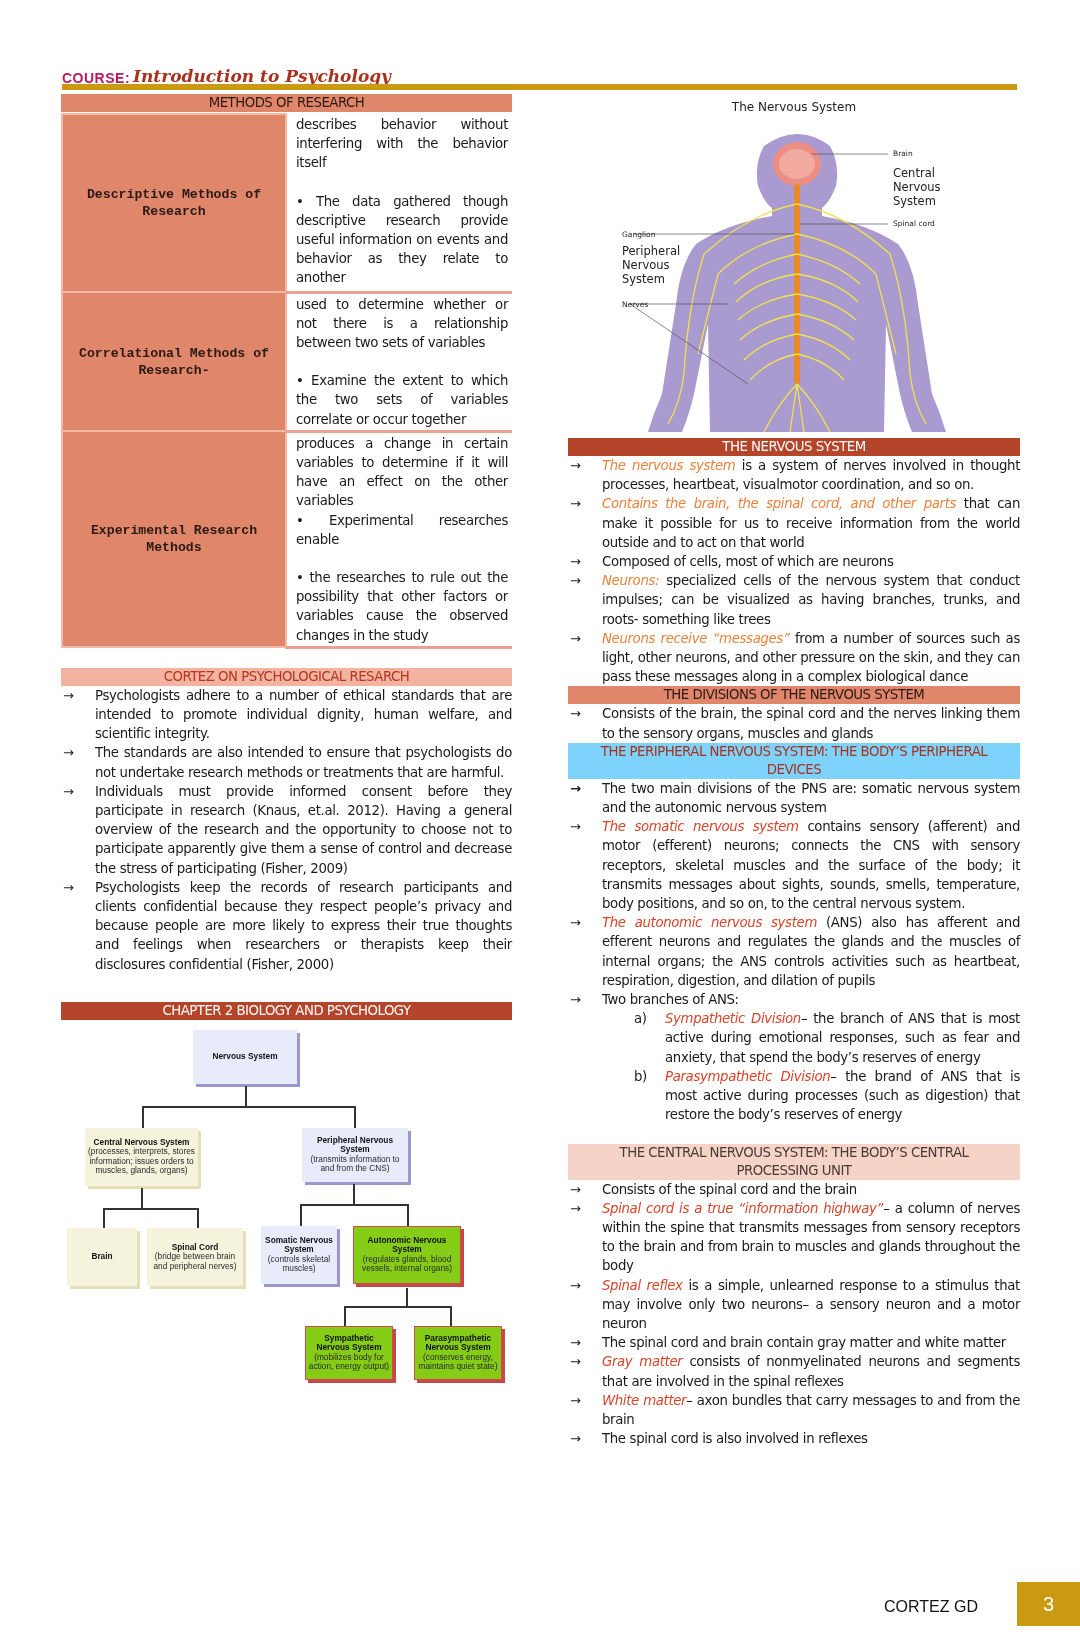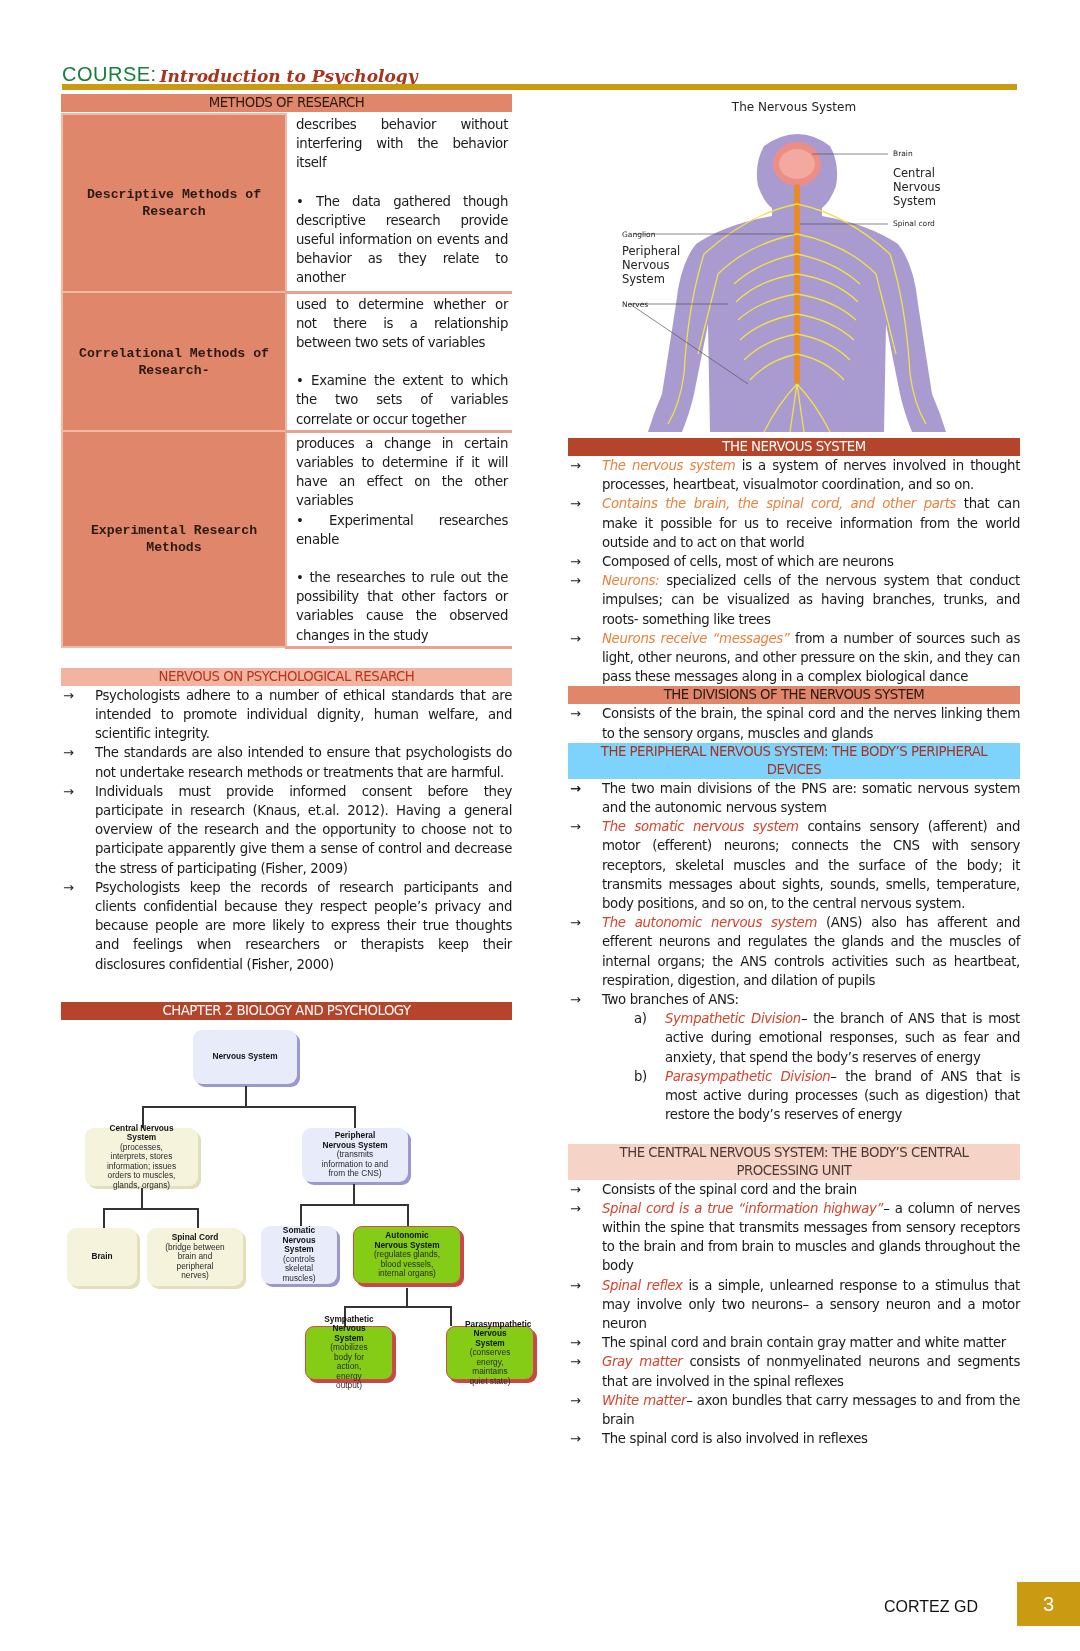--- a/index.html
+++ b/index.html
@@ -1,20 +1,20 @@
 <!DOCTYPE html>
 <html><head>
 <meta charset="utf-8">
 <style>
   * { box-sizing: border-box; margin: 0; padding: 0; }
   html, body { width: 1080px; height: 1651px; background: #ffffff; overflow: hidden; }
   body { position: relative; font-family: "DejaVu Sans", sans-serif; color: #1a1a1a; }
 
   .course { position: absolute; left: 62px; top: 60px; height: 26px; display: flex; align-items: flex-end; }
-  .course .label { font-family: "Liberation Sans", sans-serif; font-size: 20px; color: #15803d; letter-spacing: 0.5px; font-weight: 400; }
+  .course .label { font-family: "Liberation Sans", sans-serif; font-size: 14px; color: #be185d; letter-spacing: 0.5px; font-weight: 700; }
   .course .title { font-family: "DejaVu Serif", serif; font-style: italic; font-weight: bold; font-size: 17px; color: #a8321e; margin-left: 3px; }
   .gold-rule { position: absolute; left: 62px; top: 84px; width: 955px; height: 6px; background: #c99a12; }
 
   .col-left { position: absolute; left: 61px; top: 94px; width: 451px; }
   .col-right { position: absolute; left: 568px; top: 94px; width: 452px; }
 
   .bar { text-align: center; font-family: "DejaVu Sans", sans-serif; font-size: 13.3px; line-height: 18px; letter-spacing: -0.5px; }
   .bar.salmon { background: #e0866b; color: #2a1a14; }
   .bar.dark { background: #b5452a; color: #ffffff; }
   .bar.pink { background: #7dd3fc; color: #a8321e; }
@@ -33,21 +33,21 @@
   ul.arrows li .arr { position: absolute; left: 2px; top: 0; font-size: 13px; }
   .hl { color: #e9823d; font-style: italic; }
   .hl2 { color: #d6442b; font-style: italic; }
 
   ul.sub { list-style: none; margin-left: 0; }
   ul.sub li { position: relative; padding-left: 97px; font-size: 13.3px; line-height: 19.2px; text-align: justify; letter-spacing: -0.35px; }
   ul.sub li .lt { position: absolute; left: 66px; top: 0; }
 
   
   .flow { position: relative; width: 451px; height: 360px; margin-top: 4px; }
-  .node { position: absolute; border-radius: 9px; text-align: center; font-family: "Liberation Sans", sans-serif; font-size: 8.3px; line-height: 9.5px; color: #2a2a2a; display: flex; flex-direction: column; justify-content: center; padding: 18px; }
+  .node { position: absolute; border-radius: 0; text-align: center; font-family: "Liberation Sans", sans-serif; font-size: 8.3px; line-height: 9.5px; color: #2a2a2a; display: flex; flex-direction: column; justify-content: center; padding: 2px; }
   .node b { font-weight: bold; color: #111; }
   .node.blue { background: #e8ecfa; box-shadow: 3px 3px 0 #9b97cf; }
   .node.yellow { background: #f5f3dc; box-shadow: 3px 3px 0 #e2dfb9; }
   .node.red { background: #84cc16; border: 1.5px solid #d24a4a; box-shadow: 3px 3px 0 #c84848; }
   .ln { position: absolute; background: #333; }
 
   
   .body-fig { position: relative; width: 452px; height: 340px; }
   .body-fig .fig-title { position: absolute; left: 0; right: 0; top: 6px; text-align: center; font-family: "DejaVu Sans", sans-serif; font-size: 12px; color: #222; }
   .body-fig .lbl { position: absolute; font-family: "DejaVu Sans", sans-serif; color: #222; }
@@ -91,21 +91,21 @@
       <td class="mdesc">
         <p>produces a change in certain variables to determine if it will have an effect on the other variables</p>
         <p>• Experimental researches enable</p>
         <div class="gap"></div>
         <p>• the researches to rule out the possibility that other factors or variables cause the observed changes in the study</p>
       </td>
     </tr>
   </tbody>
     </table>
 
-  <div class="bar pinktext" style="margin-top:19px; background:#f2b3a1;">NERVOUS ON PSYCHOLOGICAL RESARCH</div>
+  <div class="bar pinktext" style="margin-top:19px; background:#f2b3a1;">CORTEZ ON PSYCHOLOGICAL RESARCH</div>
   <ul class="arrows">
     <li><span class="arr">→</span><span>Psychologists adhere to a number of ethical standards that are intended to promote individual dignity, human welfare, and scientific integrity.</span></li>
     <li><span class="arr">→</span><span>The standards are also intended to ensure that psychologists do not undertake research methods or treatments that are harmful.</span></li>
     <li><span class="arr">→</span><span>Individuals must provide informed consent before they participate in research (Knaus, et.al. 2012). Having a general overview of the research and the opportunity to choose not to participate apparently give them a sense of control and decrease the stress of participating (Fisher, 2009)</span></li>
     <li><span class="arr">→</span><span>Psychologists keep the records of research participants and clients confidential because they respect people’s privacy and because people are more likely to express their true thoughts and feelings when researchers or therapists keep their disclosures confidential (Fisher, 2000)</span></li>
   </ul>
 
   <div class="bar dark" style="margin-top:28px;">CHAPTER 2 BIOLOGY AND PSYCHOLOGY</div>
 
   <div class="flow">
@@ -154,21 +154,21 @@
 
     <div class="ln" style="left:345px; top:264px; width:2px; height:18px;"></div>
     <div class="ln" style="left:283px; top:282px; width:107px; height:2px;"></div>
     <div class="ln" style="left:283px; top:282px; width:2px; height:20px;"></div>
     <div class="ln" style="left:389px; top:282px; width:2px; height:20px;"></div>
 
     <div class="node red" style="left:244px; top:302px; width:88px; height:54px;">
       <b>Sympathetic Nervous System</b>
       <span>(mobilizes body for action, energy output)</span>
     </div>
-    <div class="node red" style="left:353px; top:302px; width:88px; height:54px;margin-left:32px;">
+    <div class="node red" style="left:353px; top:302px; width:88px; height:54px;">
       <b>Parasympathetic Nervous System</b>
       <span>(conserves energy, maintains quiet state)</span>
     </div>
   </div>
 </div>
 
 <div class="col-right">
   <div class="body-fig">
     <div class="fig-title">The Nervous System</div>
     <svg width="452" height="340" style="position:absolute;left:0;top:0;">

